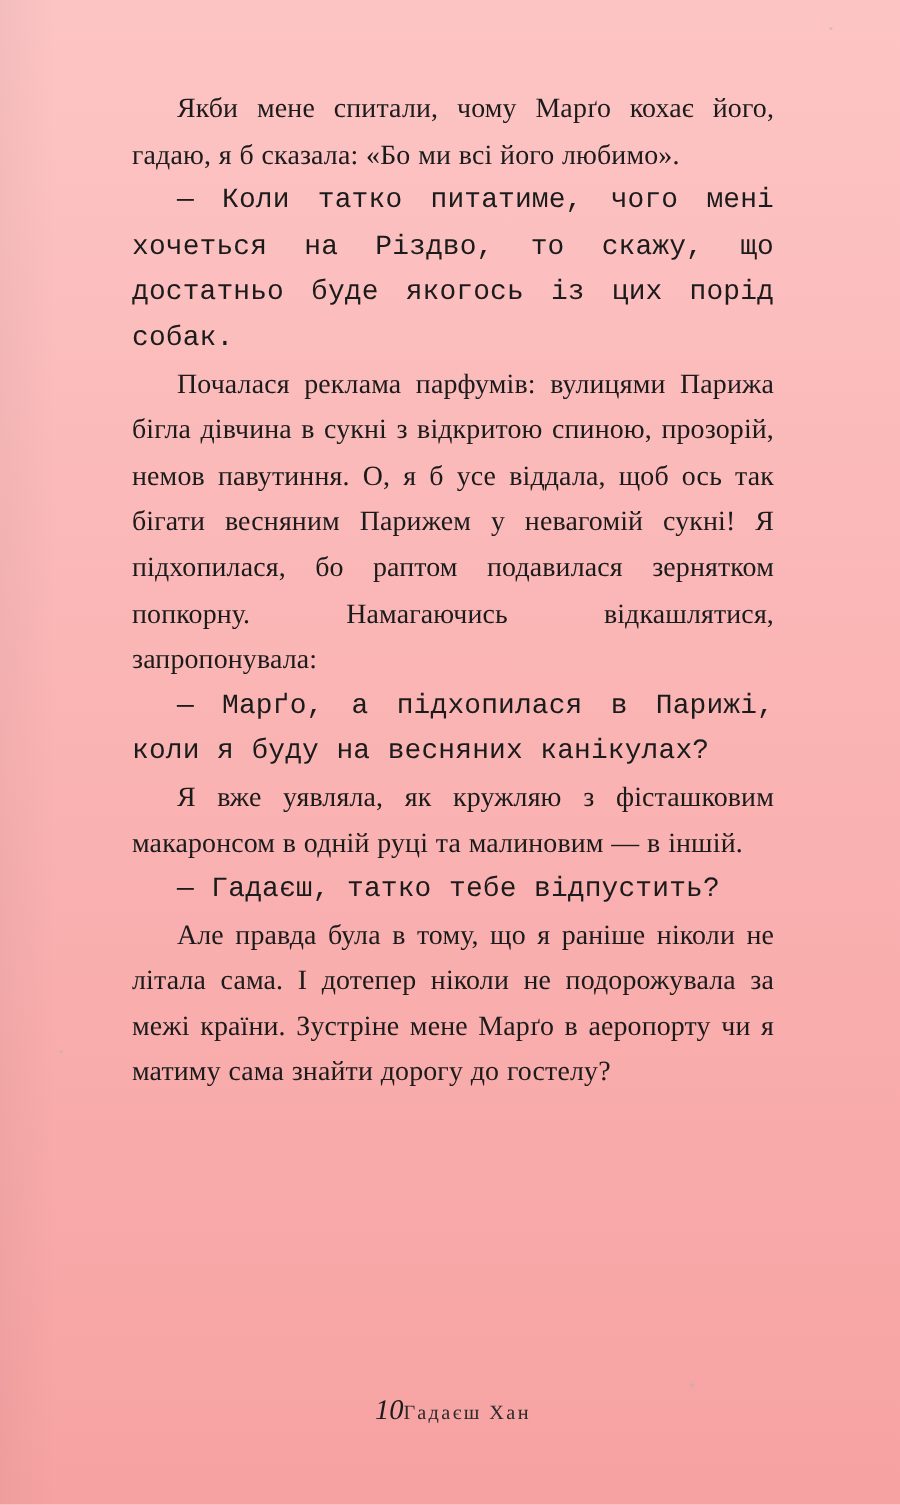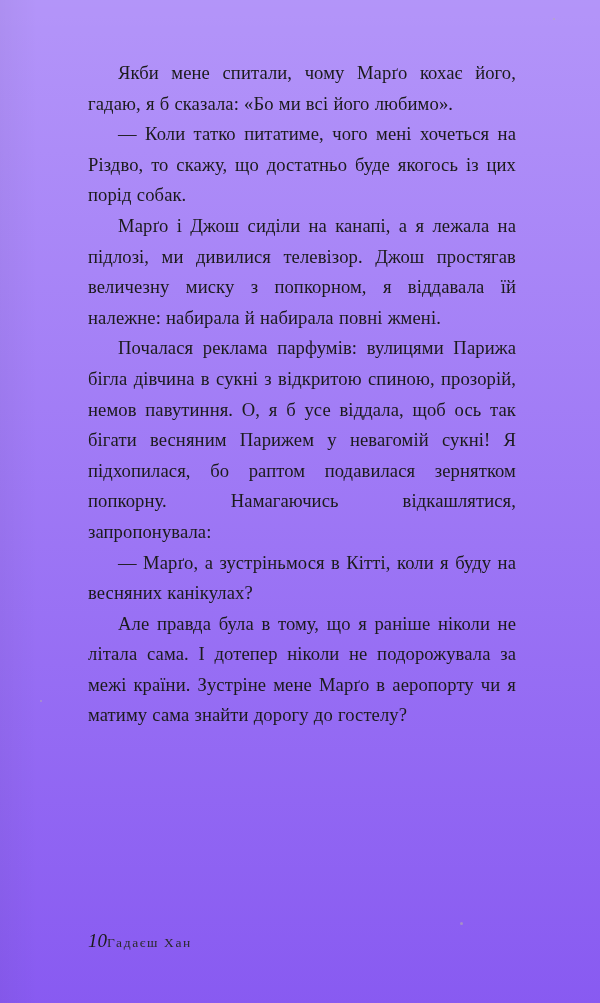--- a/index.html
+++ b/index.html
@@ -11,21 +11,21 @@
     height: 1003px;
     background: #f3f2ec;
     font-family: "Liberation Serif", serif;
     color: #1b1b1b;
     overflow: hidden;
     position: relative;
   }
   .page {
     position: absolute;
     inset: 0;
-    background: #8b5cf6;
+    background: #fca5a5;
   }
   
   .page:before {
     content: "";
     position: absolute;
     inset: 0;
     background:
       linear-gradient(to right, rgba(0,0,0,0.035) 0px, rgba(0,0,0,0.0) 38px),
       linear-gradient(to bottom, rgba(255,255,255,0.35), rgba(0,0,0,0.02));
     pointer-events: none;
@@ -41,29 +41,30 @@
     font-size: 18.6px;
     line-height: 30.6px;
     text-align: justify;
     text-indent: 30px;
     letter-spacing: 0.1px;
     word-spacing: 0.4px;
     hyphens: manual;
   }
   p.para.dash {
     text-indent: 30px;
+    font-family: Liberation Mono, monospace;
   }
   .footer {
     position: absolute;
     left: 88px;
     right: 84px;
     top: 930px;
     display: flex;
     align-items: baseline;
-    justify-content: flex-start;
+    justify-content: center;
   }
   .folio {
     font-size: 19px;
     font-style: italic;
     color: #1b1b1b;
   }
   .runhead {
     font-size: 13.5px;
     letter-spacing: 1.6px;
     color: #2a2a2a;
@@ -84,23 +85,24 @@
 
 <div class="page">
 
   <div class="speck s1"></div>
   <div class="speck s2"></div>
   <div class="speck s3"></div>
 
   <div class="text-column">
     <p class="para">Якби мене спитали, чому Марґо кохає його, гадаю, я б сказала: «Бо ми всі його любимо».</p>
     <p class="para dash">— Коли татко питатиме, чого мені хочеться на Різдво, то скажу, що достатньо буде якогось із цих порід собак.</p>
-    <p class="para">Марґо і Джош сиділи на канапі, а я лежала на підлозі, ми дивилися телевізор. Джош простягав величезну миску з попкорном, я віддавала їй належне: набирала й набирала повні жмені.</p>
     <p class="para">Почалася реклама парфумів: вулицями Парижа бігла дівчина в сукні з відкритою спиною, прозорій, немов павутиння. О, я б усе віддала, щоб ось так бігати весняним Парижем у невагомій сукні! Я підхопилася, бо раптом подавилася зернятком попкорну. Намагаючись відкашлятися, запропонувала:</p>
-    <p class="para dash">— Марґо, а зустріньмося в Кітті, коли я буду на весняних канікулах?</p>
+    <p class="para dash">— Марґо, а підхопилася в Парижі, коли я буду на весняних канікулах?</p>
+    <p class="para">Я вже уявляла, як кружляю з фісташковим макаронсом в одній руці та малиновим — в іншій.</p>
+    <p class="para dash">— Гадаєш, татко тебе відпустить?</p>
     <p class="para">Але правда була в тому, що я раніше ніколи не літала сама. І дотепер ніколи не подорожувала за межі країни. Зустріне мене Марґо в аеропорту чи я матиму сама знайти дорогу до гостелу?</p>
 
   </div>
 
   <div class="footer">
     <span class="folio">10</span>
     <span class="runhead">Гадаєш Хан</span>
   </div>
 
 </div>

